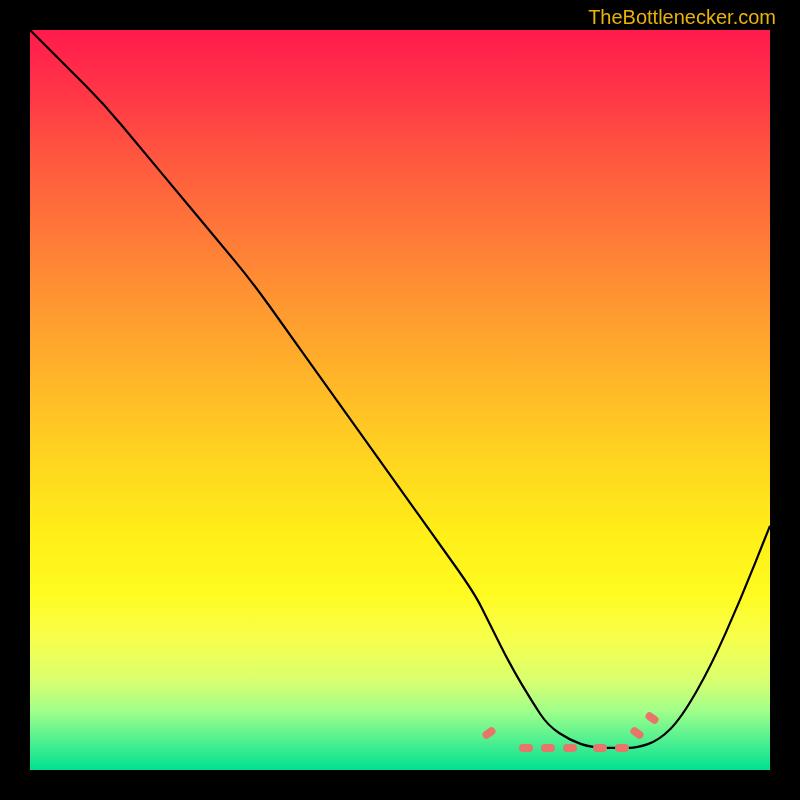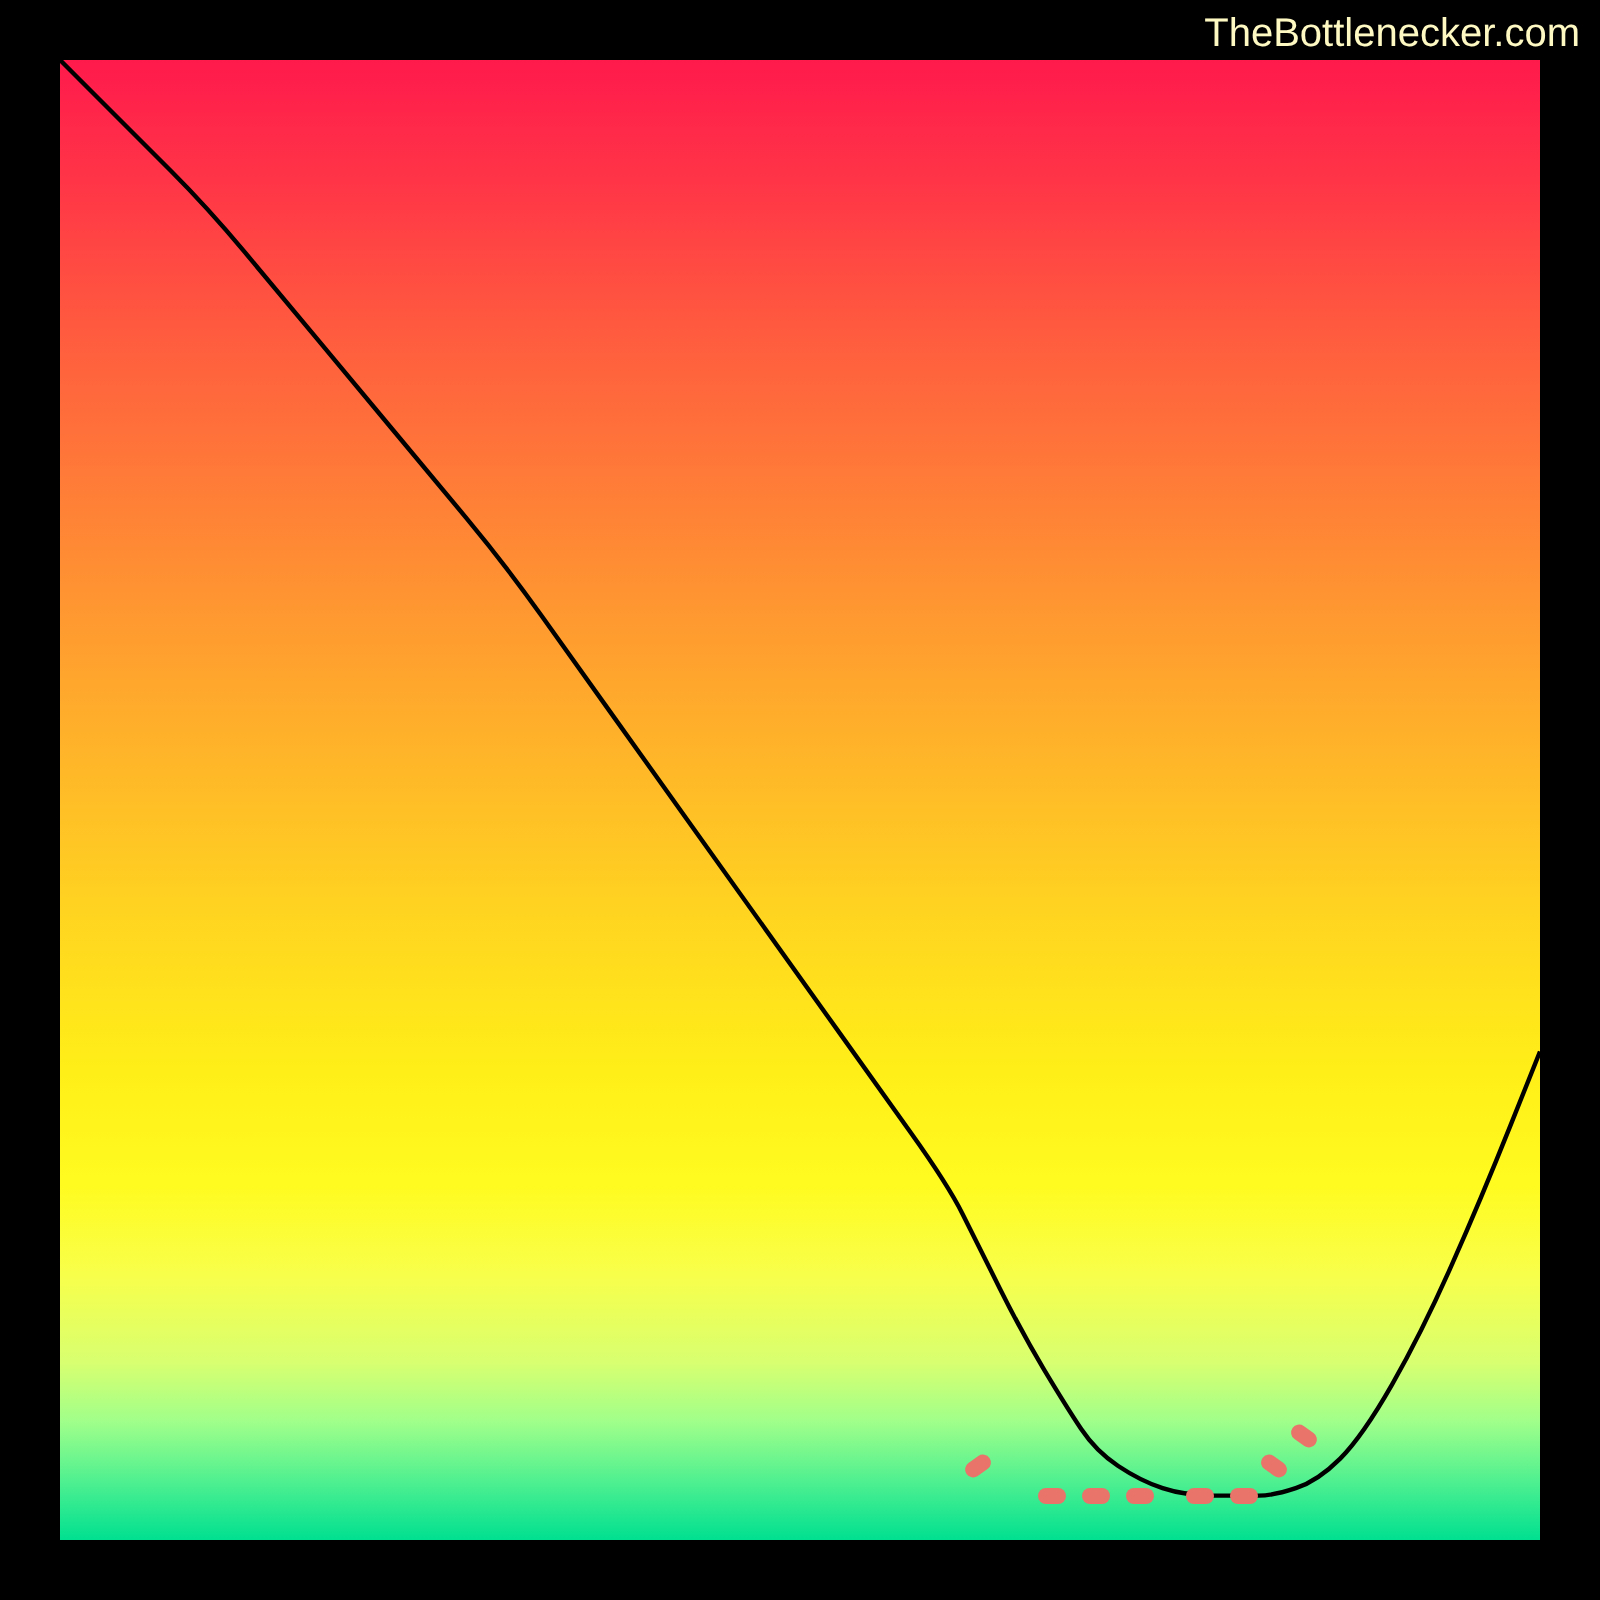--- a/index.html
+++ b/index.html
@@ -6,22 +6,22 @@
   body {
     width: 800px;
     height: 800px;
     background: #000;
     position: relative;
     font-family: Arial, sans-serif;
   }
   .watermark {
     position: absolute;
     top: 6px;
-    right: 10px;
-    color: #fef9c3;
+    right: 24px;
+    color: #eab308;
     font-size: 20px;
     font-weight: 500;
     z-index: 10;
     text-align: right;
   }
   .plot-area {
     position: absolute;
     left: 30px;
     top: 30px;
     width: 740px;

